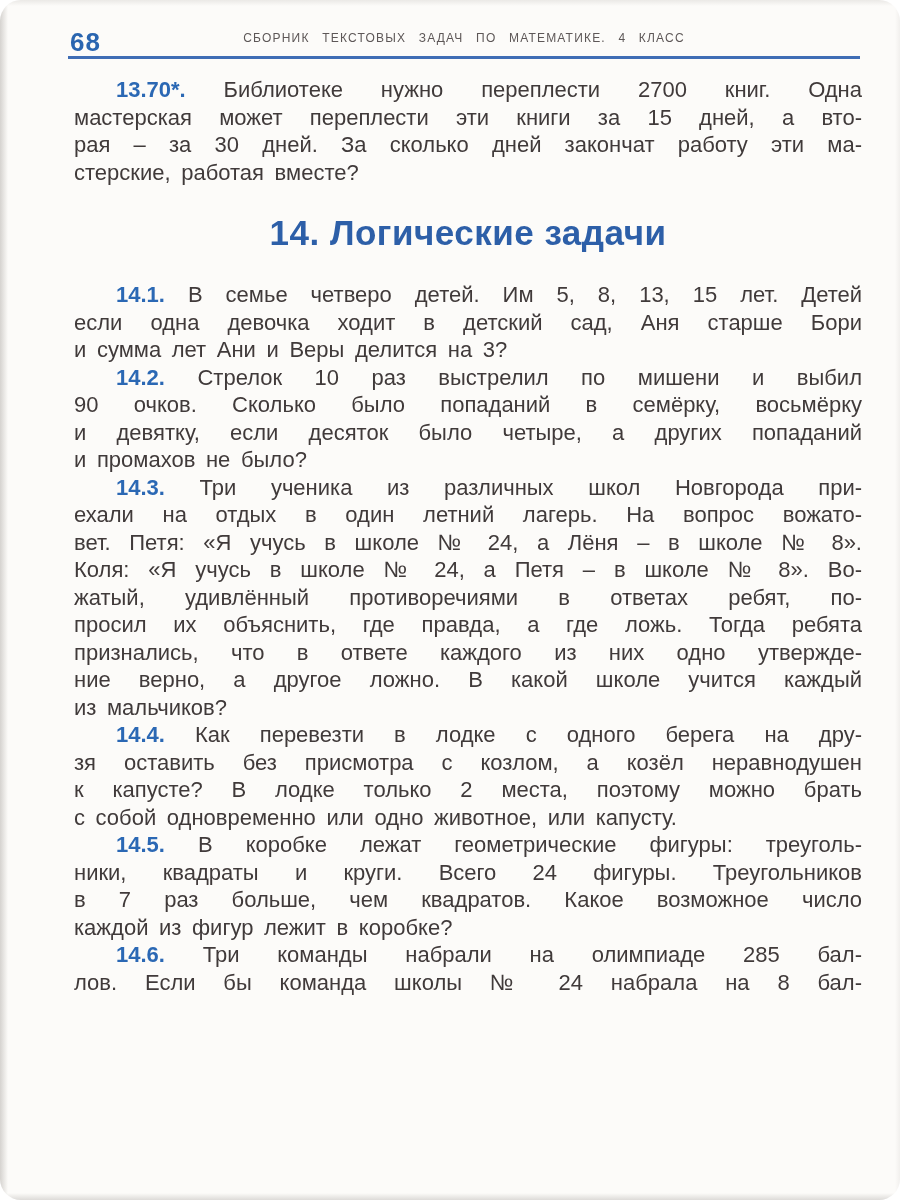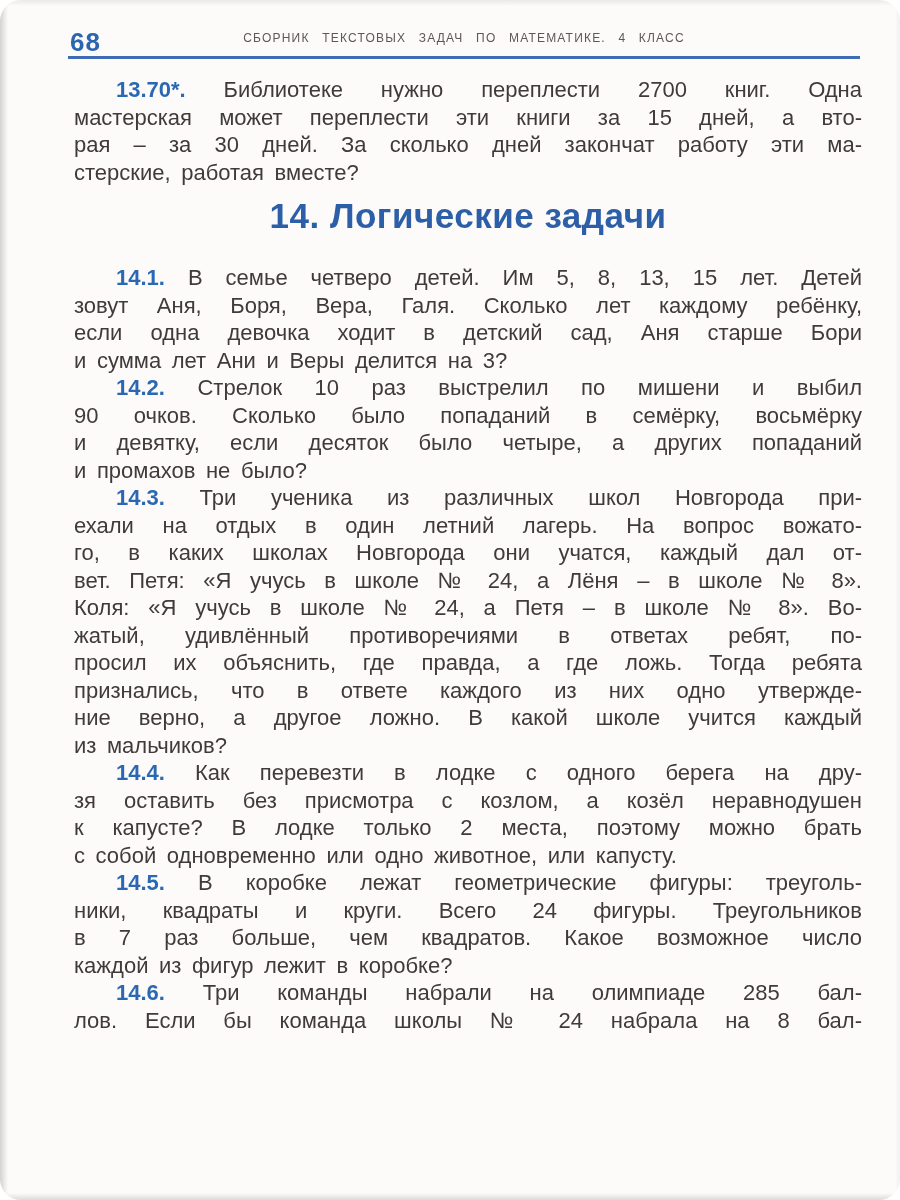--- a/index.html
+++ b/index.html
@@ -72,21 +72,21 @@
     text-align-last: justify;
     white-space: normal;
   }
   .line.first { padding-left: 42px; }
   .line.last { text-align-last: left; }
   .num {
     color: #2b68b4;
     font-weight: bold;
   }
   .section-heading {
-    margin: 8px 0 26px 0;
+    margin: 25px 0 26px 0;
     font-size: 35px;
     line-height: 44px;
     font-weight: bold;
     text-align: center;
     color: #2d5fa8;
     letter-spacing: 0.5px;
   }
 </style>
 </head>
 <body>
@@ -100,34 +100,32 @@
   <div class="content" id="page-body">
       <div class="problem">
         <div class="line first"><span class="num">13.70*.</span> <span>Библиотеке нужно переплести 2700 книг. Одна</span></div>
         <div class="line">мастерская может переплести эти книги за 15 дней, а вто-</div>
         <div class="line">рая – за 30 дней. За сколько дней закончат работу эти ма-</div>
         <div class="line last">стерские, работая вместе?</div>
       </div>
       <h2 class="section-heading">14. Логические задачи</h2>
       <div class="problem">
         <div class="line first"><span class="num">14.1.</span> <span>В семье четверо детей. Им 5, 8, 13, 15 лет. Детей</span></div>
-        <div class="line">зовут Аня, Боря, Вера, Галя. Сколько лет каждому ребёнку,</div>
         <div class="line">если одна девочка ходит в детский сад, Аня старше Бори</div>
         <div class="line last">и сумма лет Ани и Веры делится на 3?</div>
       </div>
       <div class="problem">
         <div class="line first"><span class="num">14.2.</span> <span>Стрелок 10 раз выстрелил по мишени и выбил</span></div>
         <div class="line">90 очков. Сколько было попаданий в семёрку, восьмёрку</div>
         <div class="line">и девятку, если десяток было четыре, а других попаданий</div>
         <div class="line last">и промахов не было?</div>
       </div>
       <div class="problem">
         <div class="line first"><span class="num">14.3.</span> <span>Три ученика из различных школ Новгорода при-</span></div>
         <div class="line">ехали на отдых в один летний лагерь. На вопрос вожато-</div>
-        <div class="line">го, в каких школах Новгорода они учатся, каждый дал от-</div>
         <div class="line">вет. Петя: «Я учусь в школе № 24, а Лёня – в школе № 8».</div>
         <div class="line">Коля: «Я учусь в школе № 24, а Петя – в школе № 8». Во-</div>
         <div class="line">жатый, удивлённый противоречиями в ответах ребят, по-</div>
         <div class="line">просил их объяснить, где правда, а где ложь. Тогда ребята</div>
         <div class="line">признались, что в ответе каждого из них одно утвержде-</div>
         <div class="line">ние верно, а другое ложно. В какой школе учится каждый</div>
         <div class="line last">из мальчиков?</div>
       </div>
       <div class="problem">
         <div class="line first"><span class="num">14.4.</span> <span>Как перевезти в лодке с одного берега на дру-</span></div>

